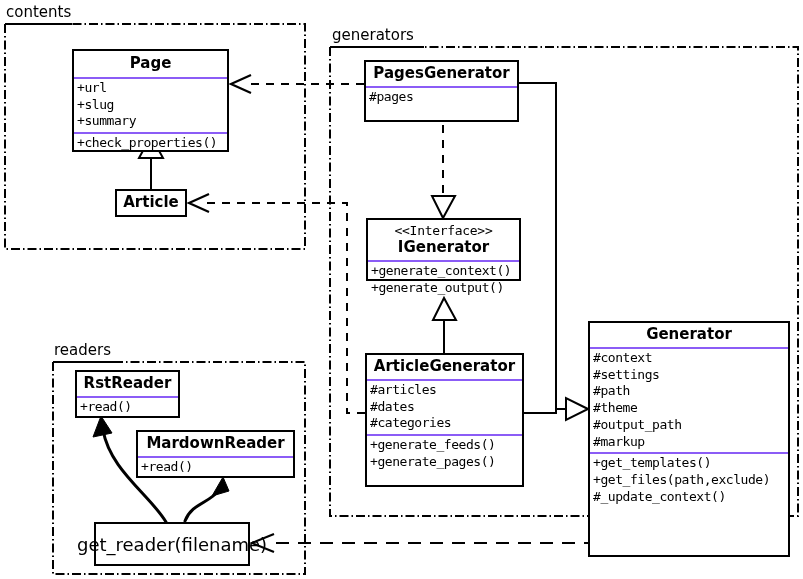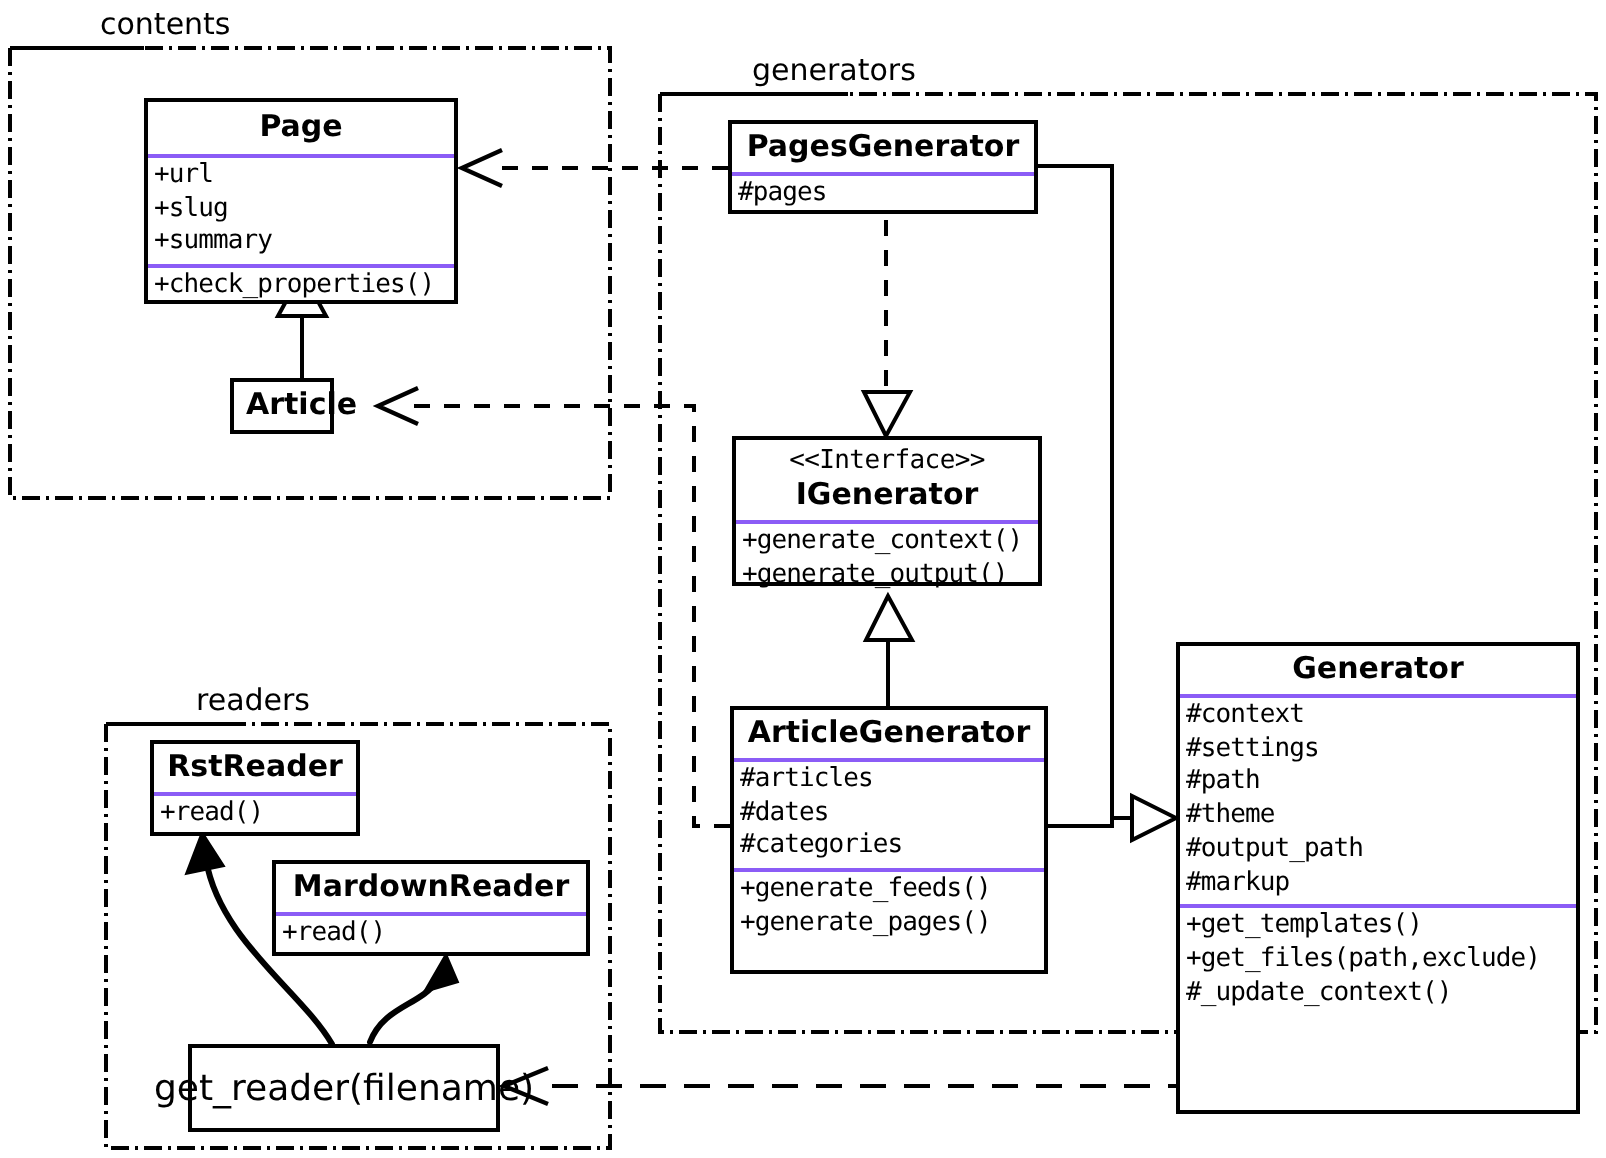--- a/index.html
+++ b/index.html
@@ -75,21 +75,20 @@
     z-index: 5;
   }
   .pkg-label {
     position: absolute;
     font-family: "DejaVu Sans", sans-serif;
     font-size: 15px;
     background: #fff;
     padding: 0 2px;
     z-index: 6;
     white-space: nowrap;
-    margin-left: 44px;
   }
 </style>
 </head>
 <body>
 
 <div id="diagram-root">
 
   <svg class="layer" viewBox="0 0 803 579" xmlns="http://www.w3.org/2000/svg">
 
     <path d="M 5,24 L 5,249 L 305,249 L 305,24 L 70,24" fill="none" stroke="#000" stroke-width="2" stroke-dasharray="9,3,1.5,3" stroke-linecap="butt"></path>
@@ -143,32 +142,32 @@
     <div class="uml-compartment">
       <div>+url</div>
       <div>+slug</div>
       <div>+summary</div>
     </div>
     <div class="uml-compartment">
       <div>+check_properties()</div>
     </div>
   </div>
 
-  <div class="uml-class" style="left:115px; top:189px; width:52px; height:28px;">
+  <div class="uml-class" style="left:115px; top:189px; width:72px; height:28px;">
     <div class="uml-name" style="padding:3px 6px;">Article</div>
   </div>
 
-  <div class="uml-class" style="left:364px; top:60px; width:155px; height:47px;">
+  <div class="uml-class" style="left:364px; top:60px; width:155px; height:62px;">
     <div class="uml-name" style="padding:3px 6px 4px;">PagesGenerator</div>
     <div class="uml-compartment">
       <div>#pages</div>
     </div>
   </div>
 
-  <div class="uml-class" style="left:366px; top:218px; width:155px; height:75px;">
+  <div class="uml-class" style="left:366px; top:218px; width:155px; height:63px;">
     <div class="uml-name" style="padding:4px 6px 5px;">
       <span class="uml-stereotype">&lt;&lt;Interface&gt;&gt;</span>
       <span>IGenerator</span>
     </div>
     <div class="uml-compartment">
       <div>+generate_context()</div>
       <div>+generate_output()</div>
     </div>
   </div>
 

